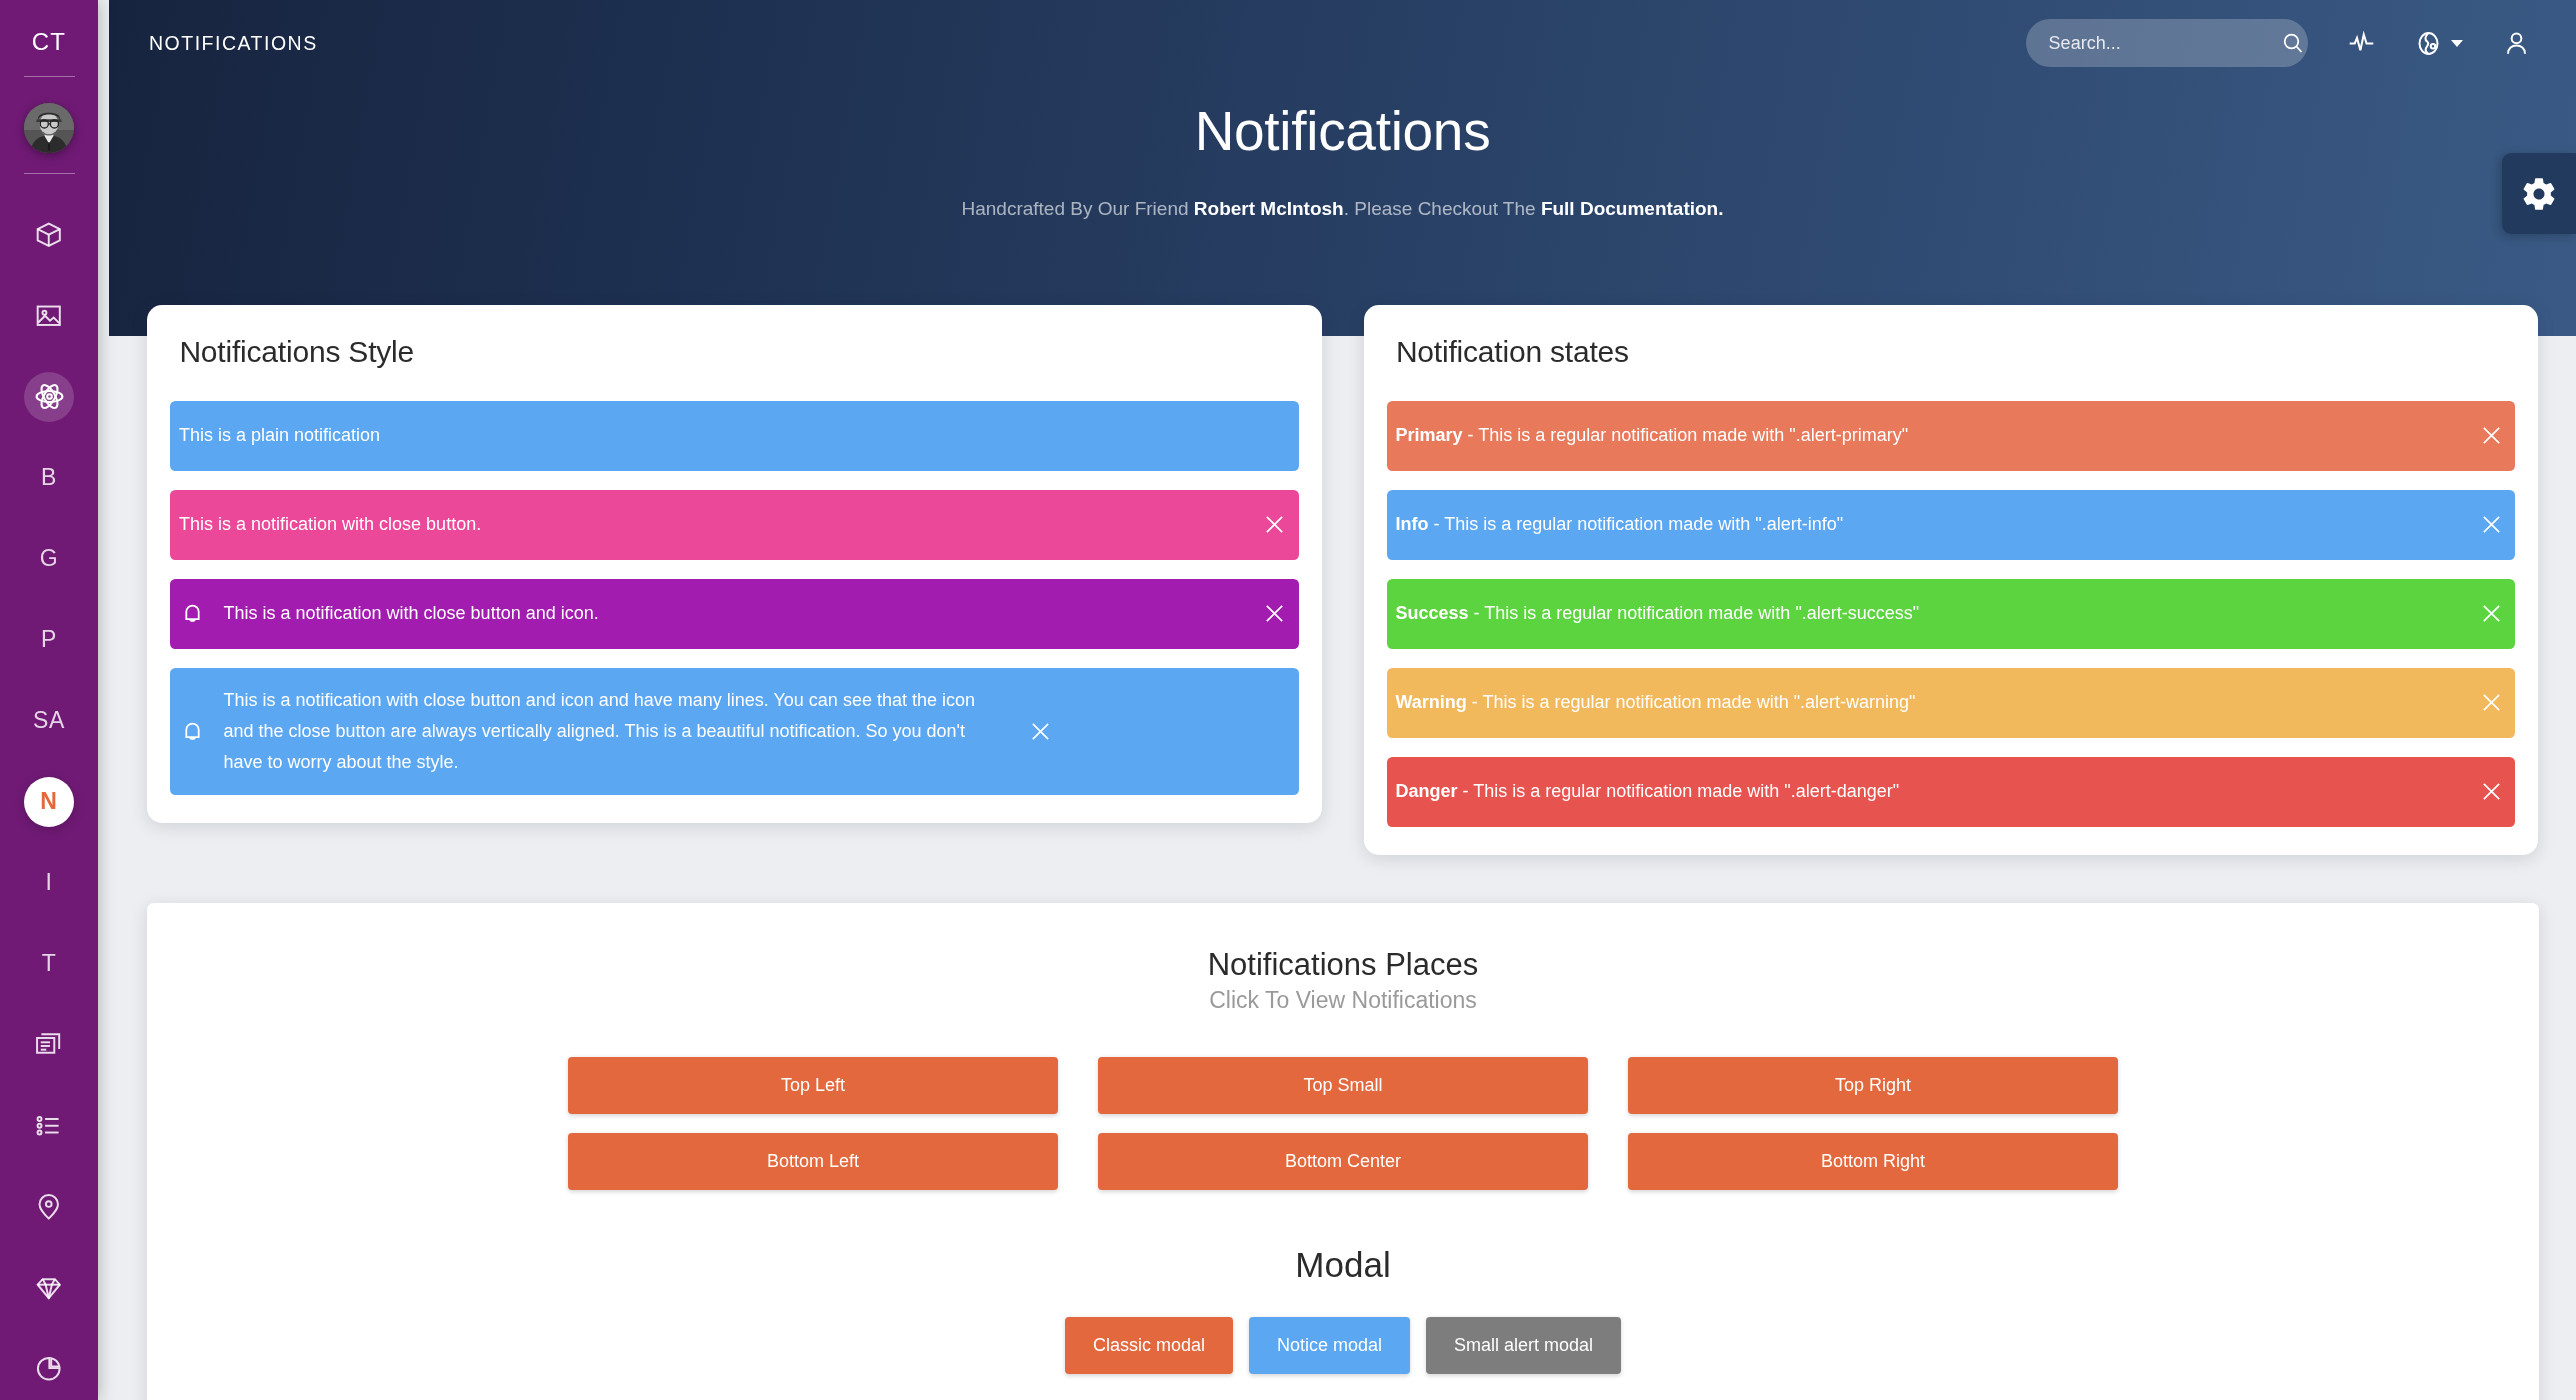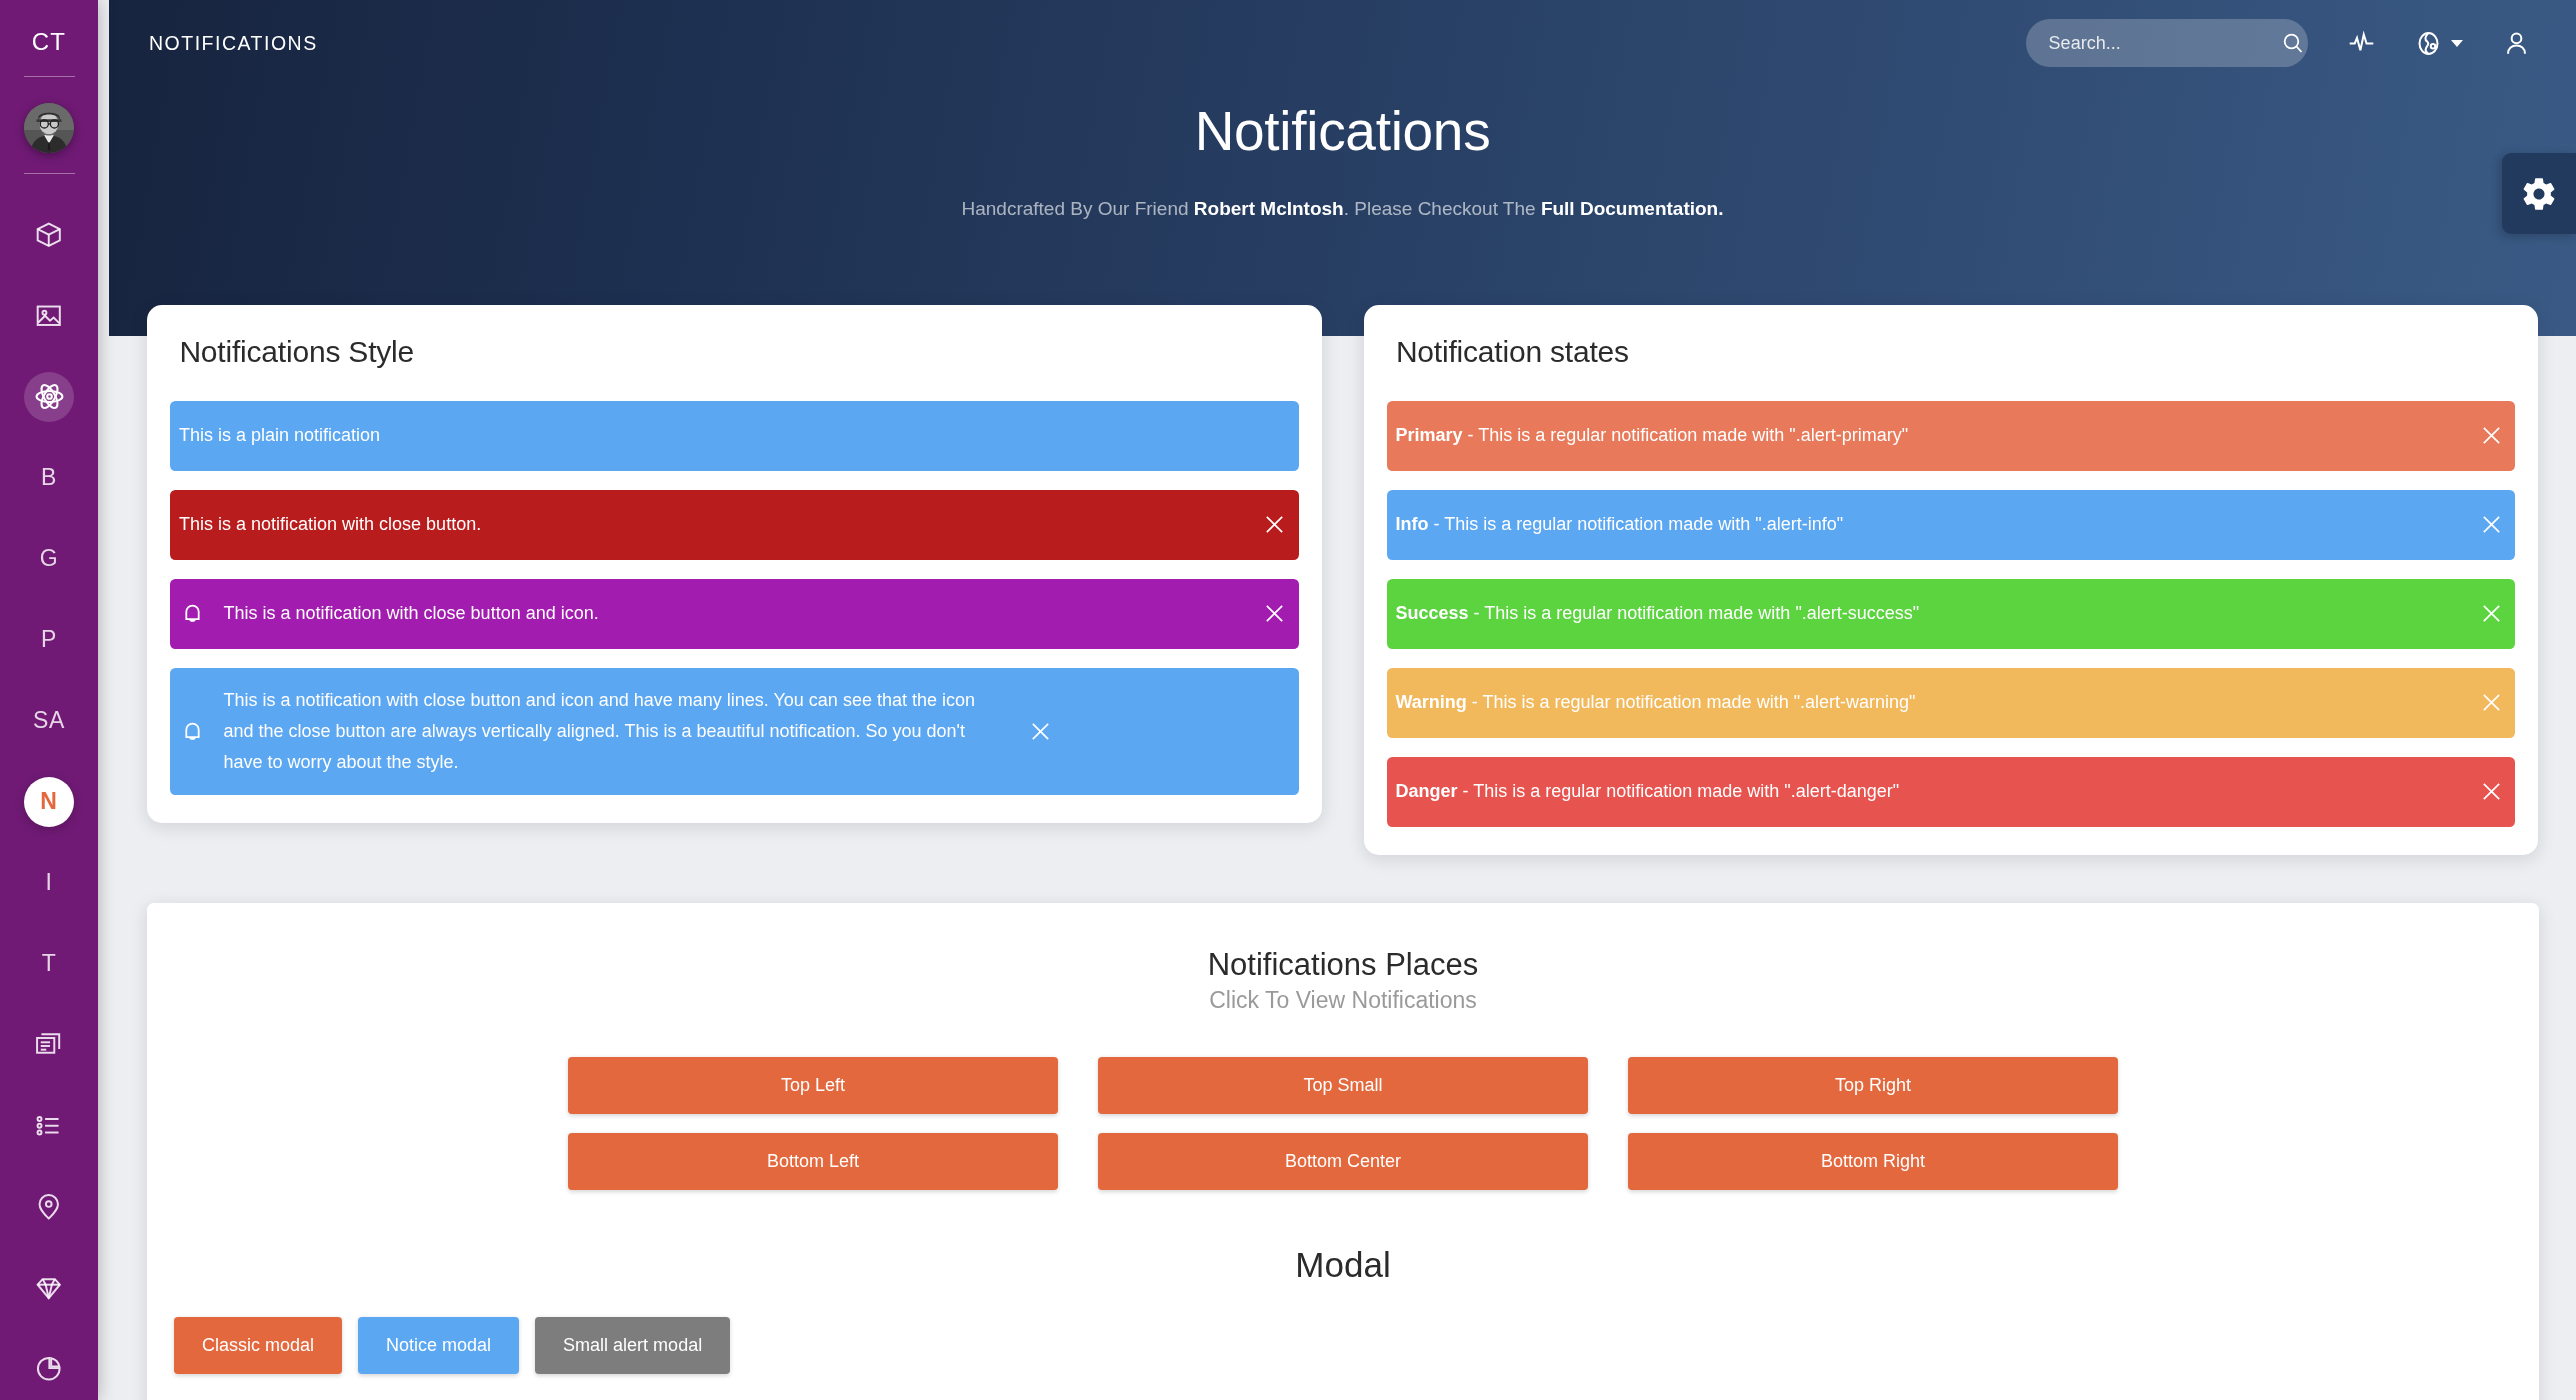--- a/index.html
+++ b/index.html
@@ -198,21 +198,21 @@
     border: 0; border-radius: 4px; color: #fff;
     font-family: "Liberation Sans", sans-serif;
     font-size: 18px; cursor: pointer;
     padding: 18px 0;
     box-shadow: 0 1.3px 4px rgba(0,0,0,.16);
   }
   .btn-primary { background: #e3683d; }
   .btn-info { background: #5ba7f2; }
   .btn-default { background: #7d7d7d; }
   .modal-title { font-size: 35px; font-weight: 500; color: #2b2b2b; margin-top: 55px; margin-bottom: 32px; }
-  .modal-btns { display: flex; justify-content: flex-start; gap: 16px; }
+  .modal-btns { display: flex; justify-content: center; gap: 16px; }
   .modal-btns .btn { padding: 18px 28px; }
 </style>
 </head>
 <body>
 
 <div id="sidebar">
   <div class="sb-logo">CT</div>
   <div class="sb-rule"></div>
   <div class="sb-avatar-wrap">
     <div class="sb-avatar">
@@ -395,21 +395,21 @@
 
   <div class="row-cards">
 
     <div class="card">
       <h3>Notifications Style</h3>
 
       <div class="alert" style="background:#5ba7f2">
         <div class="a-text">This is a plain notification</div>
       </div>
 
-      <div class="alert" style="background:#b91c1c">
+      <div class="alert" style="background:#ec4899">
         <div class="a-text">This is a notification with close button.</div>
         <div class="a-close">
           <svg width="23" height="23" viewBox="0 0 24 24">
               <line x1="4" y1="4" x2="20" y2="20"></line>
               <line x1="20" y1="4" x2="4" y2="20"></line>
             </svg>
         </div>
       </div>
 
       <div class="alert" style="background:#a21caf">

